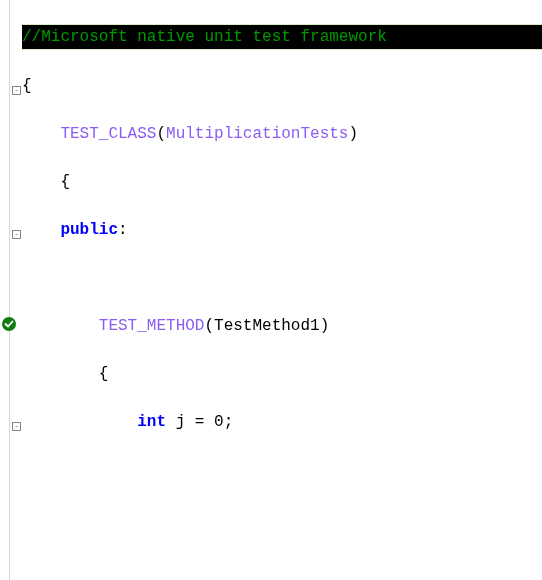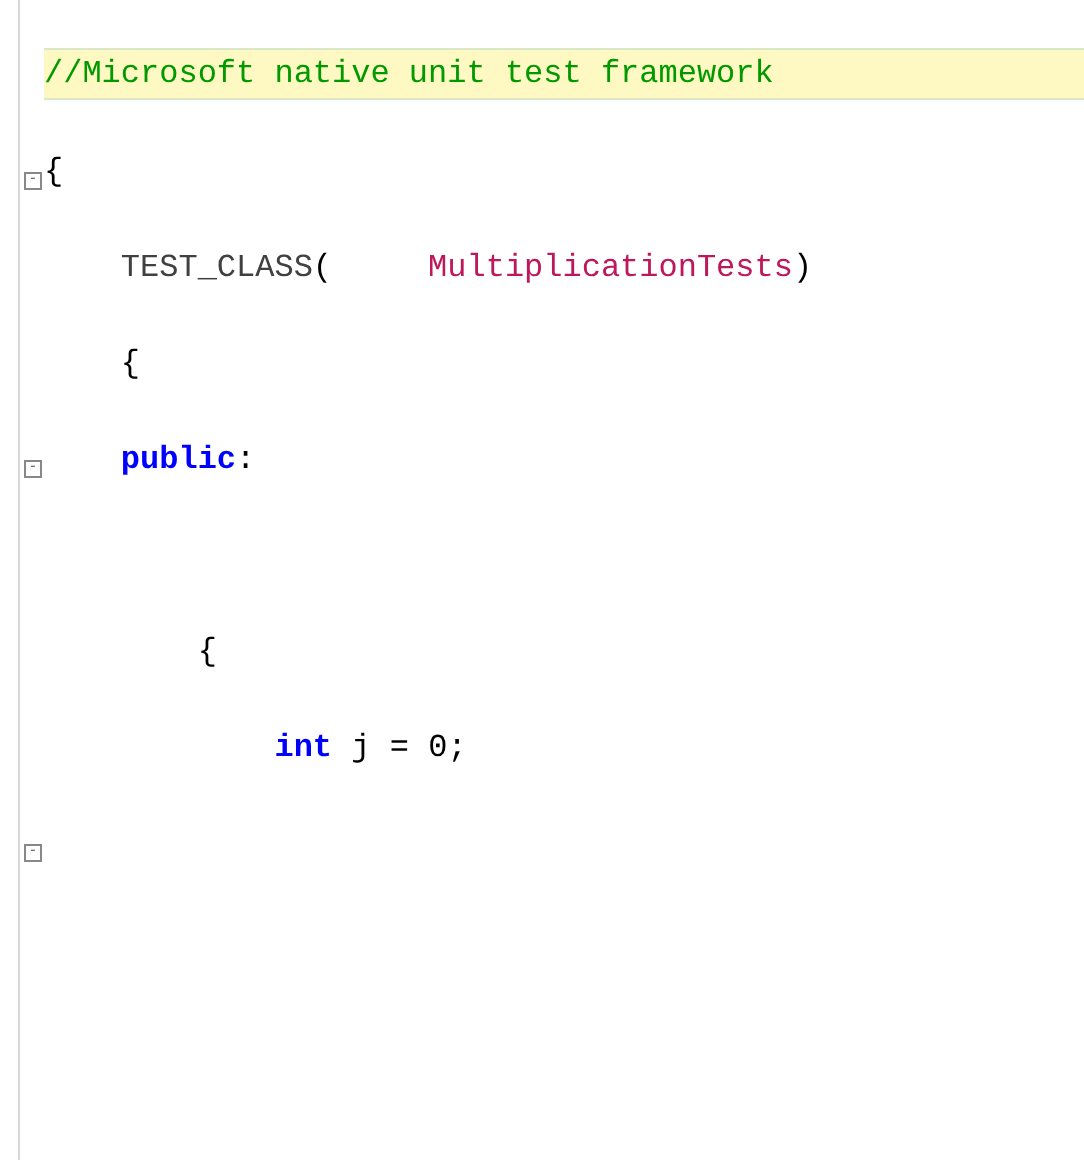--- a/index.html
+++ b/index.html
@@ -2,24 +2,24 @@
 <html><head>
 <meta charset="utf-8">
 <style>
   html,body{margin:0;padding:0;background:#fff;font-family:Consolas,"Courier New",monospace;font-size:16px;line-height:1.5;}
   .editor{display:flex;width:542px;background:#fff;}
   .gutter{width:9px;background:#fff;border-right:1px solid #d7d7d7;position:relative;flex-shrink:0;}
   .outline-gutter{width:10px;background:#fff;position:relative;flex-shrink:0;}
   .outline-gutter .handle{position:absolute;left:2px;width:7px;height:7px;border:1px solid #888;background:#fff;font-size:7px;line-height:7px;text-align:center;color:#555;}
   .code{flex:1;padding-left:2px;white-space:pre;position:relative;}
   .line{display:block;position:relative;height:24px;}
-  .hl{background:#fef9c3;border-top:1px solid #d9e8c6;border-bottom:1px solid #d9e8c6;}
+  .hl{background:#000000;border-top:1px solid #d9e8c6;border-bottom:1px solid #d9e8c6;}
   .comment{color:#009a00;}
-  .macro{color:#404040;}
-  .identifier{color:#be185d;margin-left:48px;}
+  .macro{color:#8b5cf6;}
+  .identifier{color:#8b5cf6;}
   .keyword{color:#0000ff;font-weight:bold;}
   .klass{color:#2b91af;}
   .punct{color:#000;}
   .method{color:#795e26;}
   .plain{color:#000;}
   .glyph{position:absolute;left:-20px;top:3px;width:14px;height:14px;border-radius:50%;display:flex;align-items:center;justify-content:center;}
   .glyph svg{display:block;}
   .code-wrap{position:relative;flex:1;}
 </style>
 </head>
@@ -33,20 +33,24 @@
     <div class="handle" style="top:422px;">-</div>
   </div>
   <div class="code-wrap">
     <div class="code">
 <span class="line hl"><span class="comment">//Microsoft native unit test framework</span></span>
 <span class="line"><span class="punct">{</span></span>
 <span class="line">    <span class="macro">TEST_CLASS</span><span class="punct">(</span><span class="identifier">MultiplicationTests</span><span class="punct">)</span></span>
 <span class="line">    <span class="punct">{</span></span>
 <span class="line">    <span class="keyword">public</span><span class="punct">:</span></span>
 <span class="line"></span>
+<span class="line"><span class="glyph"><svg width="14" height="14" viewBox="0 0 14 14">
+              <circle cx="7" cy="7" r="7" fill="#107c10"></circle>
+              <path d="M3.5 7 L6 9.5 L10.5 4.5" stroke="#fff" stroke-width="1.8" fill="none" stroke-linecap="round" stroke-linejoin="round"></path>
+            </svg></span>        <span class="macro">TEST_METHOD</span><span class="punct">(</span><span class="plain">TestMethod1</span><span class="punct">)</span></span>
 <span class="line">        <span class="punct">{</span></span>
 <span class="line">            <span class="keyword">int</span> <span class="plain">j</span> <span class="punct">=</span> <span class="plain">0</span><span class="punct">;</span></span>
 
 
 
 
 
 
 
 

